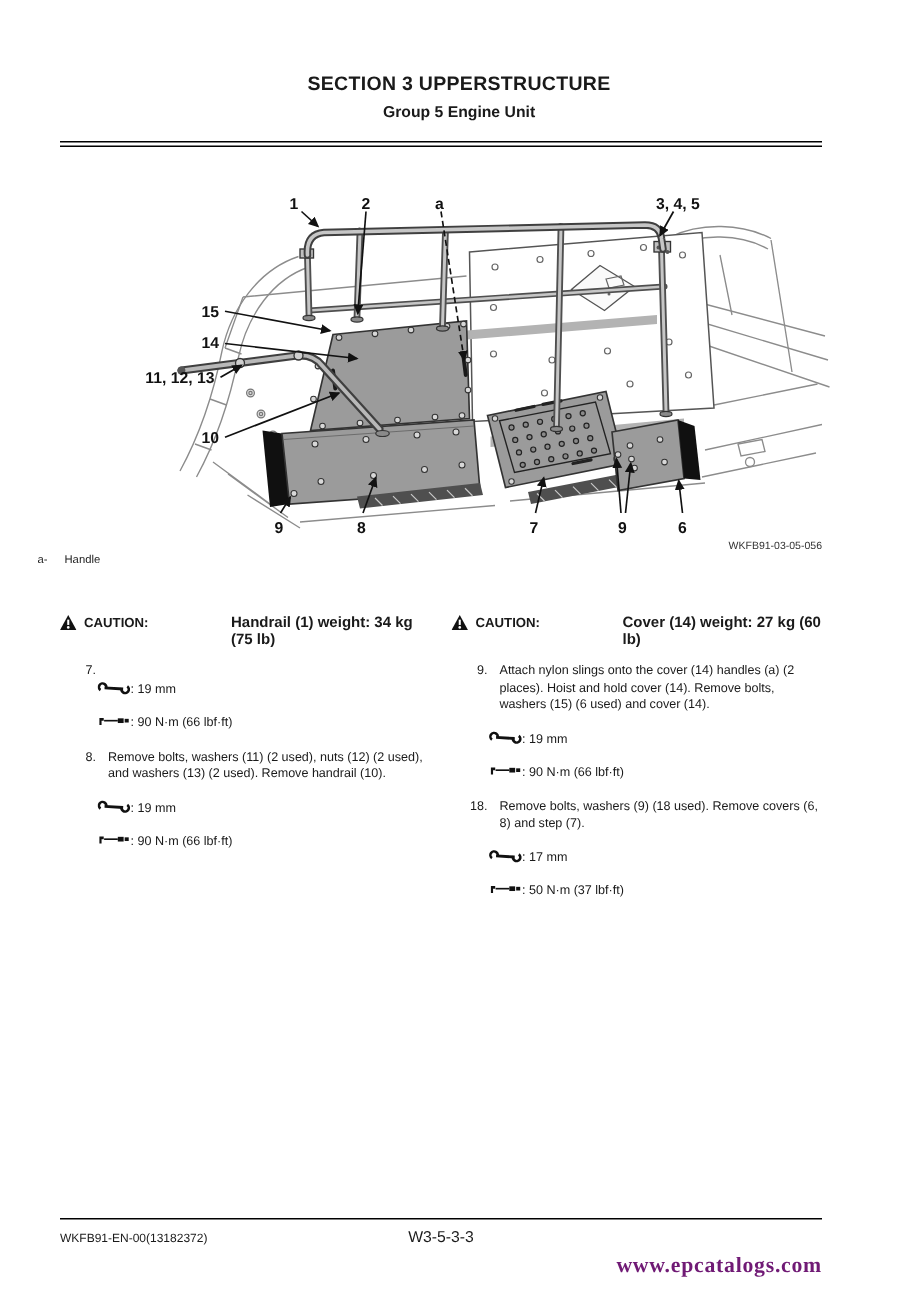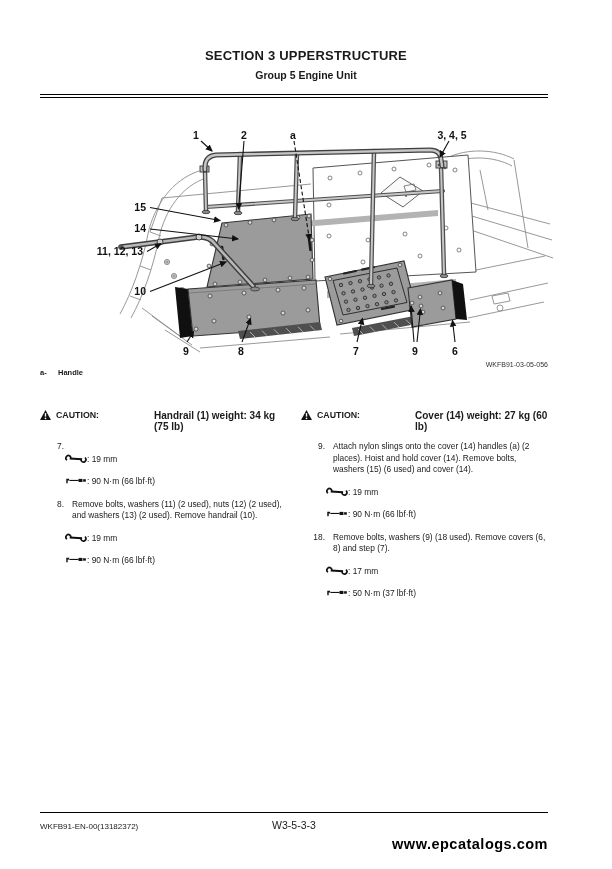--- a/index.html
+++ b/index.html
@@ -7,41 +7,41 @@
   .page { position:relative; width:588px; height:869px; overflow:hidden; background:#fff; }
 
   .header { position:absolute; top:48px; left:0; width:612px; text-align:center; }
   .section-title { font-size:13px; font-weight:bold; letter-spacing:0.2px; }
   .group-title { font-size:10.5px; font-weight:bold; margin-top:6px; }
   .rule-double { position:absolute; top:94px; left:40px; right:40px; height:4px;
                  border-top:1.8px solid #000; border-bottom:1.2px solid #000; }
 
   .figure-wrap { position:absolute; top:125px; left:85px; width:470px; height:235px; }
   .figure-code { position:absolute; top:361px; right:40px; font-size:7px; color:#333; }
-  .figure-legend { position:absolute; top:368px; left:40px; font-size:7.5px;font-weight:bold; }
+  .figure-legend { position:absolute; top:368px; left:25px; font-size:7.5px; }
   .figure-legend .lk { display:inline-block; width:18px; }
 
   .columns { position:absolute; top:410px; left:40px; right:40px; display:flex; gap:14px; }
   .col { width:259px; }
   .caution-row { display:flex; align-items:flex-start; gap:5px; margin-bottom:9px; }
   .caution-label { font-size:8.8px; font-weight:bold; margin-right:8px; white-space:nowrap; }
   .caution-text { font-size:10px; font-weight:bold; line-height:11px;padding-left:42px; }
   .step { display:flex; margin-bottom:13px; }
   .step-num { width:24px; text-align:right; font-size:8.4px; line-height:11.5px; flex:none; }
   .step-body { margin-left:8px; flex:1; }
   .step-text { font-size:8.4px; line-height:11.5px; }
   .tool-row { display:flex; align-items:center; gap:0; margin:11.5px 0 0 -7px; font-size:8.4px; }
   .tool-row:first-of-type { margin-top:13px; }
   .tool-ic { flex:none; display:inline-flex; }
 
   .footer-rule { position:absolute; top:812px; left:40px; right:40px; border-top:1.2px solid #000; }
   .footer-row { position:absolute; top:819px; left:40px; right:40px; display:grid; grid-template-columns:1fr auto 1fr; align-items:baseline; }
   .doc-code { font-size:8px; }
   .page-num { font-size:10.5px; }
-  .watermark { position:absolute; top:836px; right:40px; font-family:Liberation Sans, sans-serif; font-weight:bold; font-size:14.5px; letter-spacing:0.5px; color:#000000; }
+  .watermark { position:absolute; top:836px; right:40px; font-family:Liberation Serif, serif; font-weight:bold; font-size:14.5px; letter-spacing:0.5px; color:#701a75; }
 
   svg text.callout { font-family:"Liberation Sans", sans-serif; font-size:10.5px; font-weight:bold; fill:#111; }
 </style>
 </head>
 <body>
 
 <div class="page">
 
   <div class="header">
     <div class="section-title">SECTION 3 UPPERSTRUCTURE</div>

